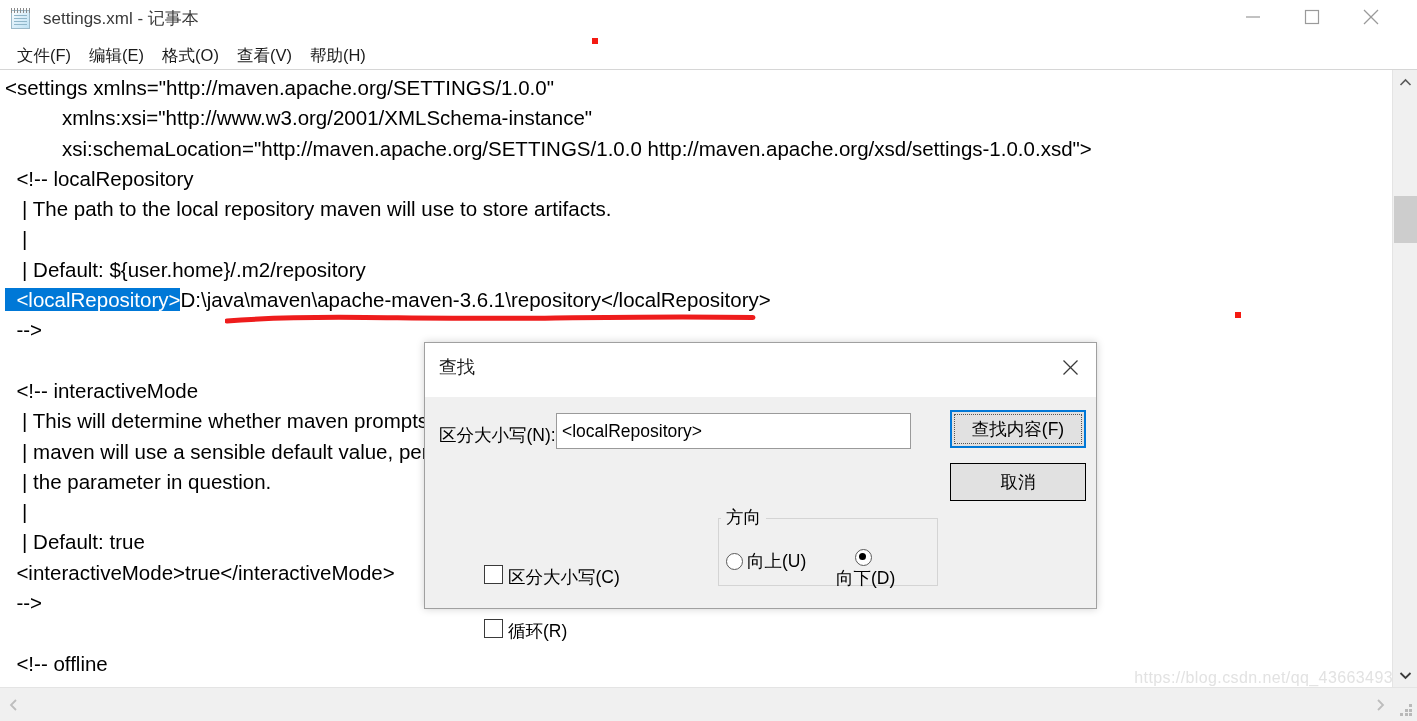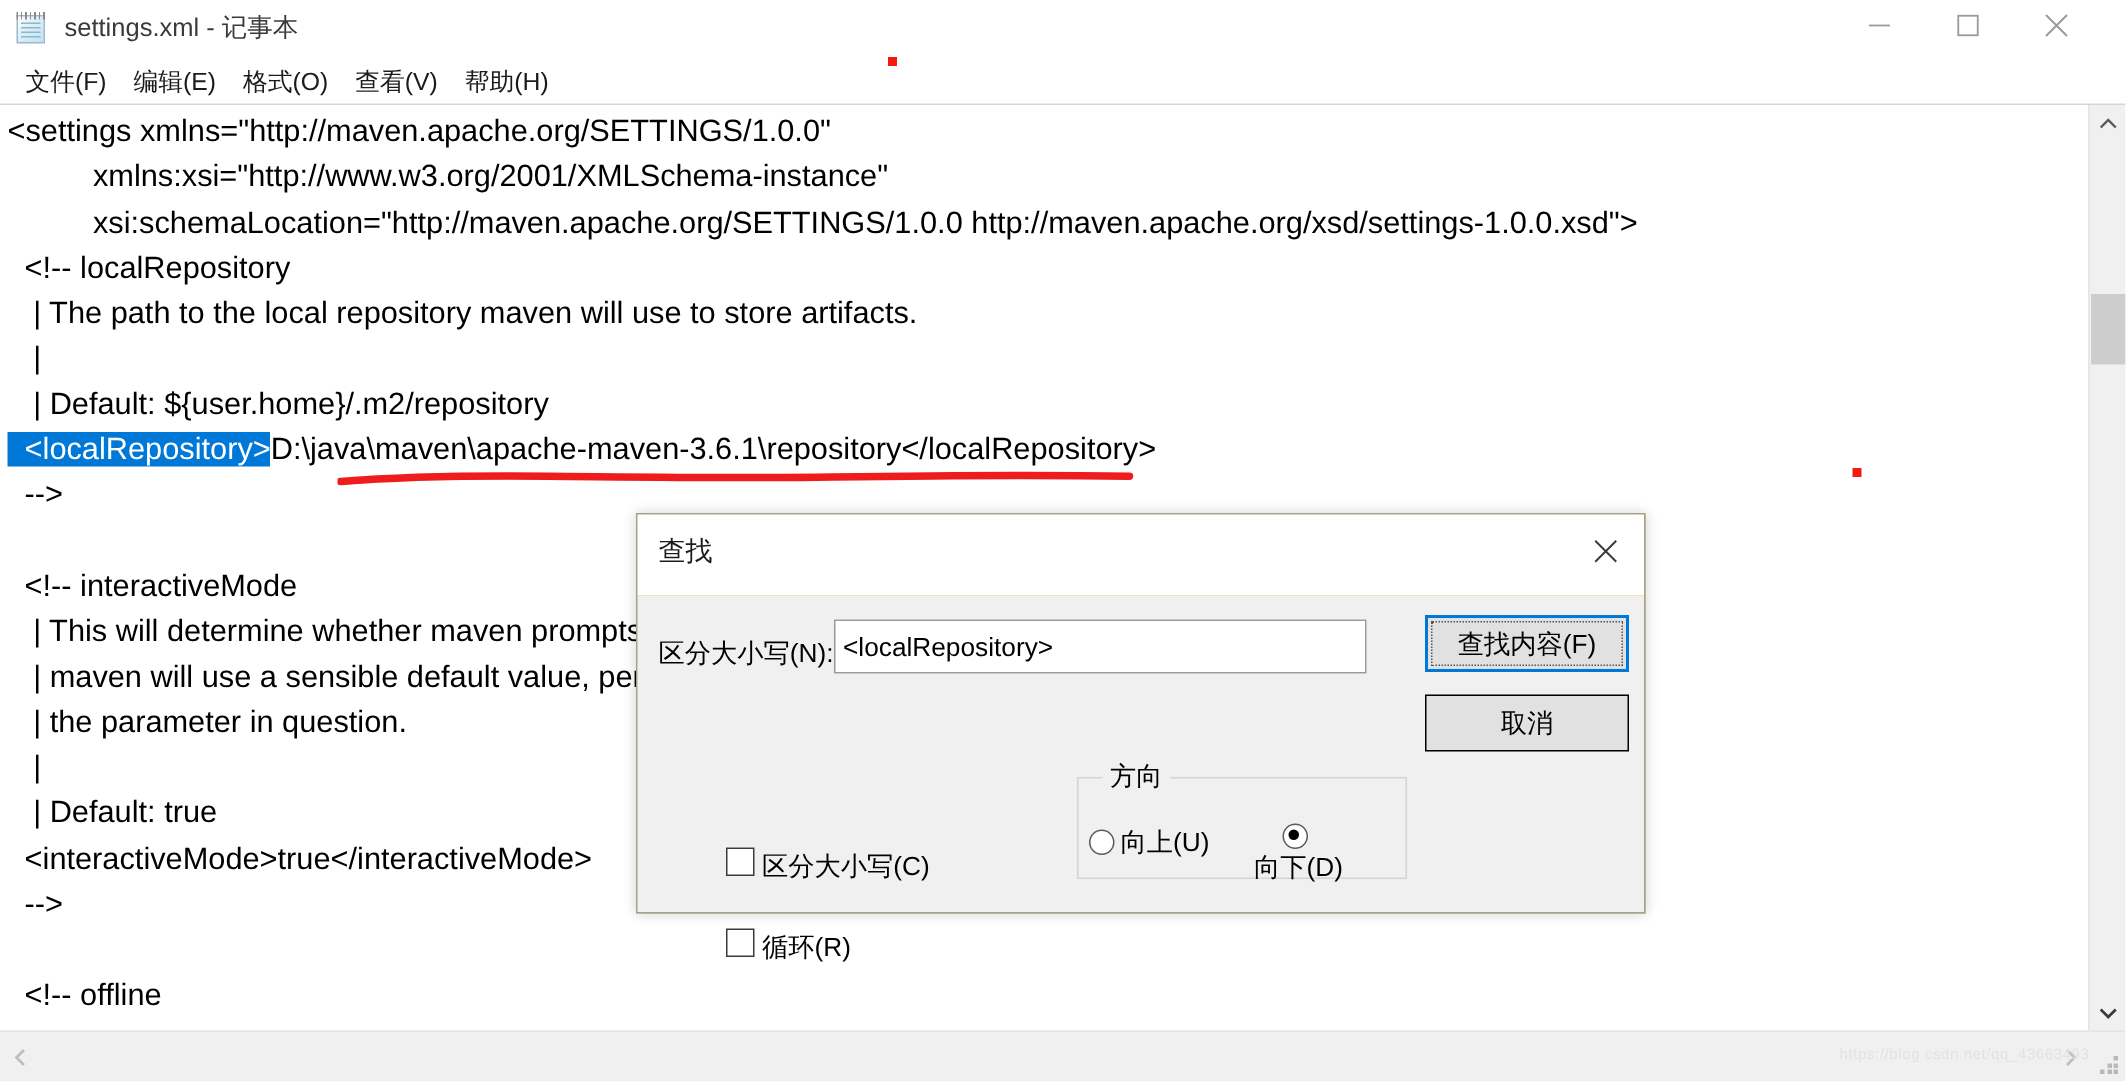--- a/index.html
+++ b/index.html
@@ -198,22 +198,22 @@
   #grip span {
     position: absolute;
     width: 3px; height: 3px;
     background: #b9b9b9;
   }
 
   
   #watermark {
     position: absolute;
     right: 24px;
-    bottom: 12px;
-    font-size: 10px;
+    bottom: 34px;
+    font-size: 16px;
     color: #e2e2e2;
     letter-spacing: 0.4px;
     white-space: nowrap;
     pointer-events: none;
     font-family: "Liberation Sans", "DejaVu Sans", sans-serif;
   }
 
   
   .annot-dot {
     position: absolute;
@@ -295,21 +295,21 @@
   #direction-group {
     position: absolute;
     left: 293px; top: 121px;
     width: 220px;
     height: 68px;
     border: 1px solid #d4d4d4;
     box-sizing: border-box;
   }
   #direction-legend {
     position: absolute;
-    left: 16px; top: -14px;
+    left: 2px; top: -14px;
     background: #f0f0f0;
     padding: 0 5px;
     font-size: 17.5px;
     color: #000;
   }
   .radio-row {
     position: absolute;
     top: 30px;
     display: flex;
     align-items: center;

